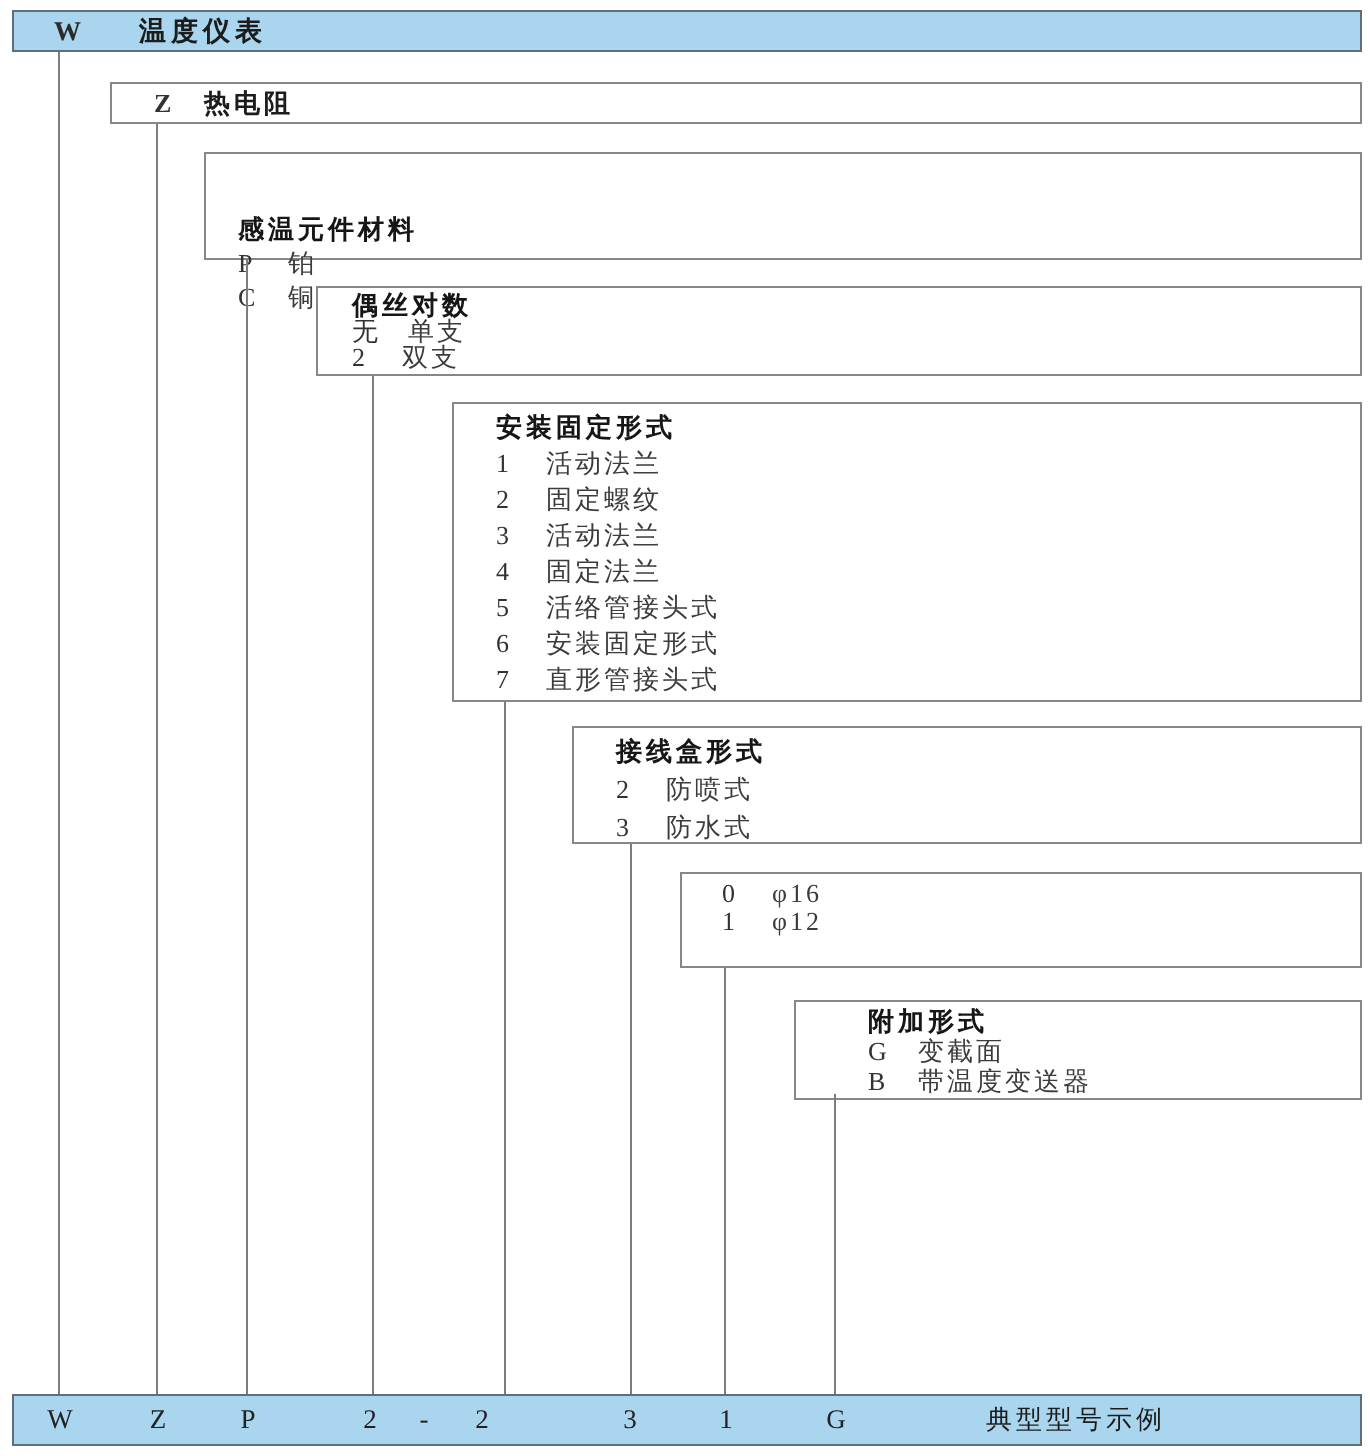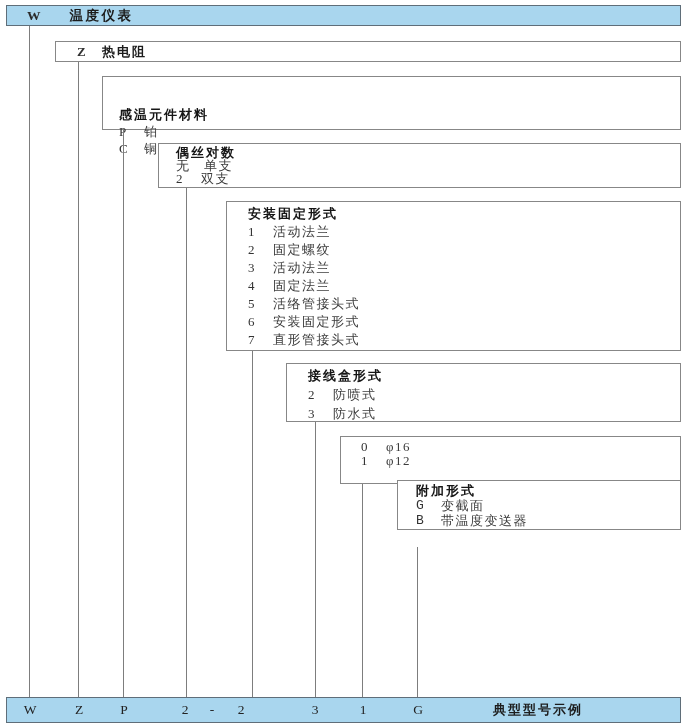--- a/index.html
+++ b/index.html
@@ -69,21 +69,21 @@
     top:0;height:100%;
     display:flex;align-items:center;
     transform:translateX(-50%);
     font-size:13.5px;
     color:#222222;
   }
   .bcaption{
     position:absolute;
     top:0;height:100%;
     display:flex;align-items:center;
-    font-weight:bold;
+    font-weight:normal;
     font-size:13px;
     letter-spacing:2px;
     color:#1c1c1c;
   }
 </style>
 </head>
 <body>
 
 <div class="canvas">
 
@@ -179,21 +179,21 @@
     <div class="row" style="height:14px;">
       <span class="code">0</span>
       <span class="lbl">φ16</span>
     </div>
     <div class="row" style="height:14px;">
       <span class="code">1</span>
       <span class="lbl">φ12</span>
     </div>
   </div>
 
-  <div class="box" style="left:397px;top:480px;width:284px;height:50px;padding:2px 0 0 18px;font-family:Liberation Mono, monospace;">
+  <div class="box" style="left:397px;top:500px;width:284px;height:50px;padding:2px 0 0 36px;">
     <div class="row title-row" style="height:15px;">
       <span class="ttl">附加形式</span>
     </div>
     <div class="row" style="height:15px;">
       <span class="code">G</span>
       <span class="lbl">变截面</span>
     </div>
     <div class="row" style="height:15px;">
       <span class="code">B</span>
       <span class="lbl">带温度变送器</span>

